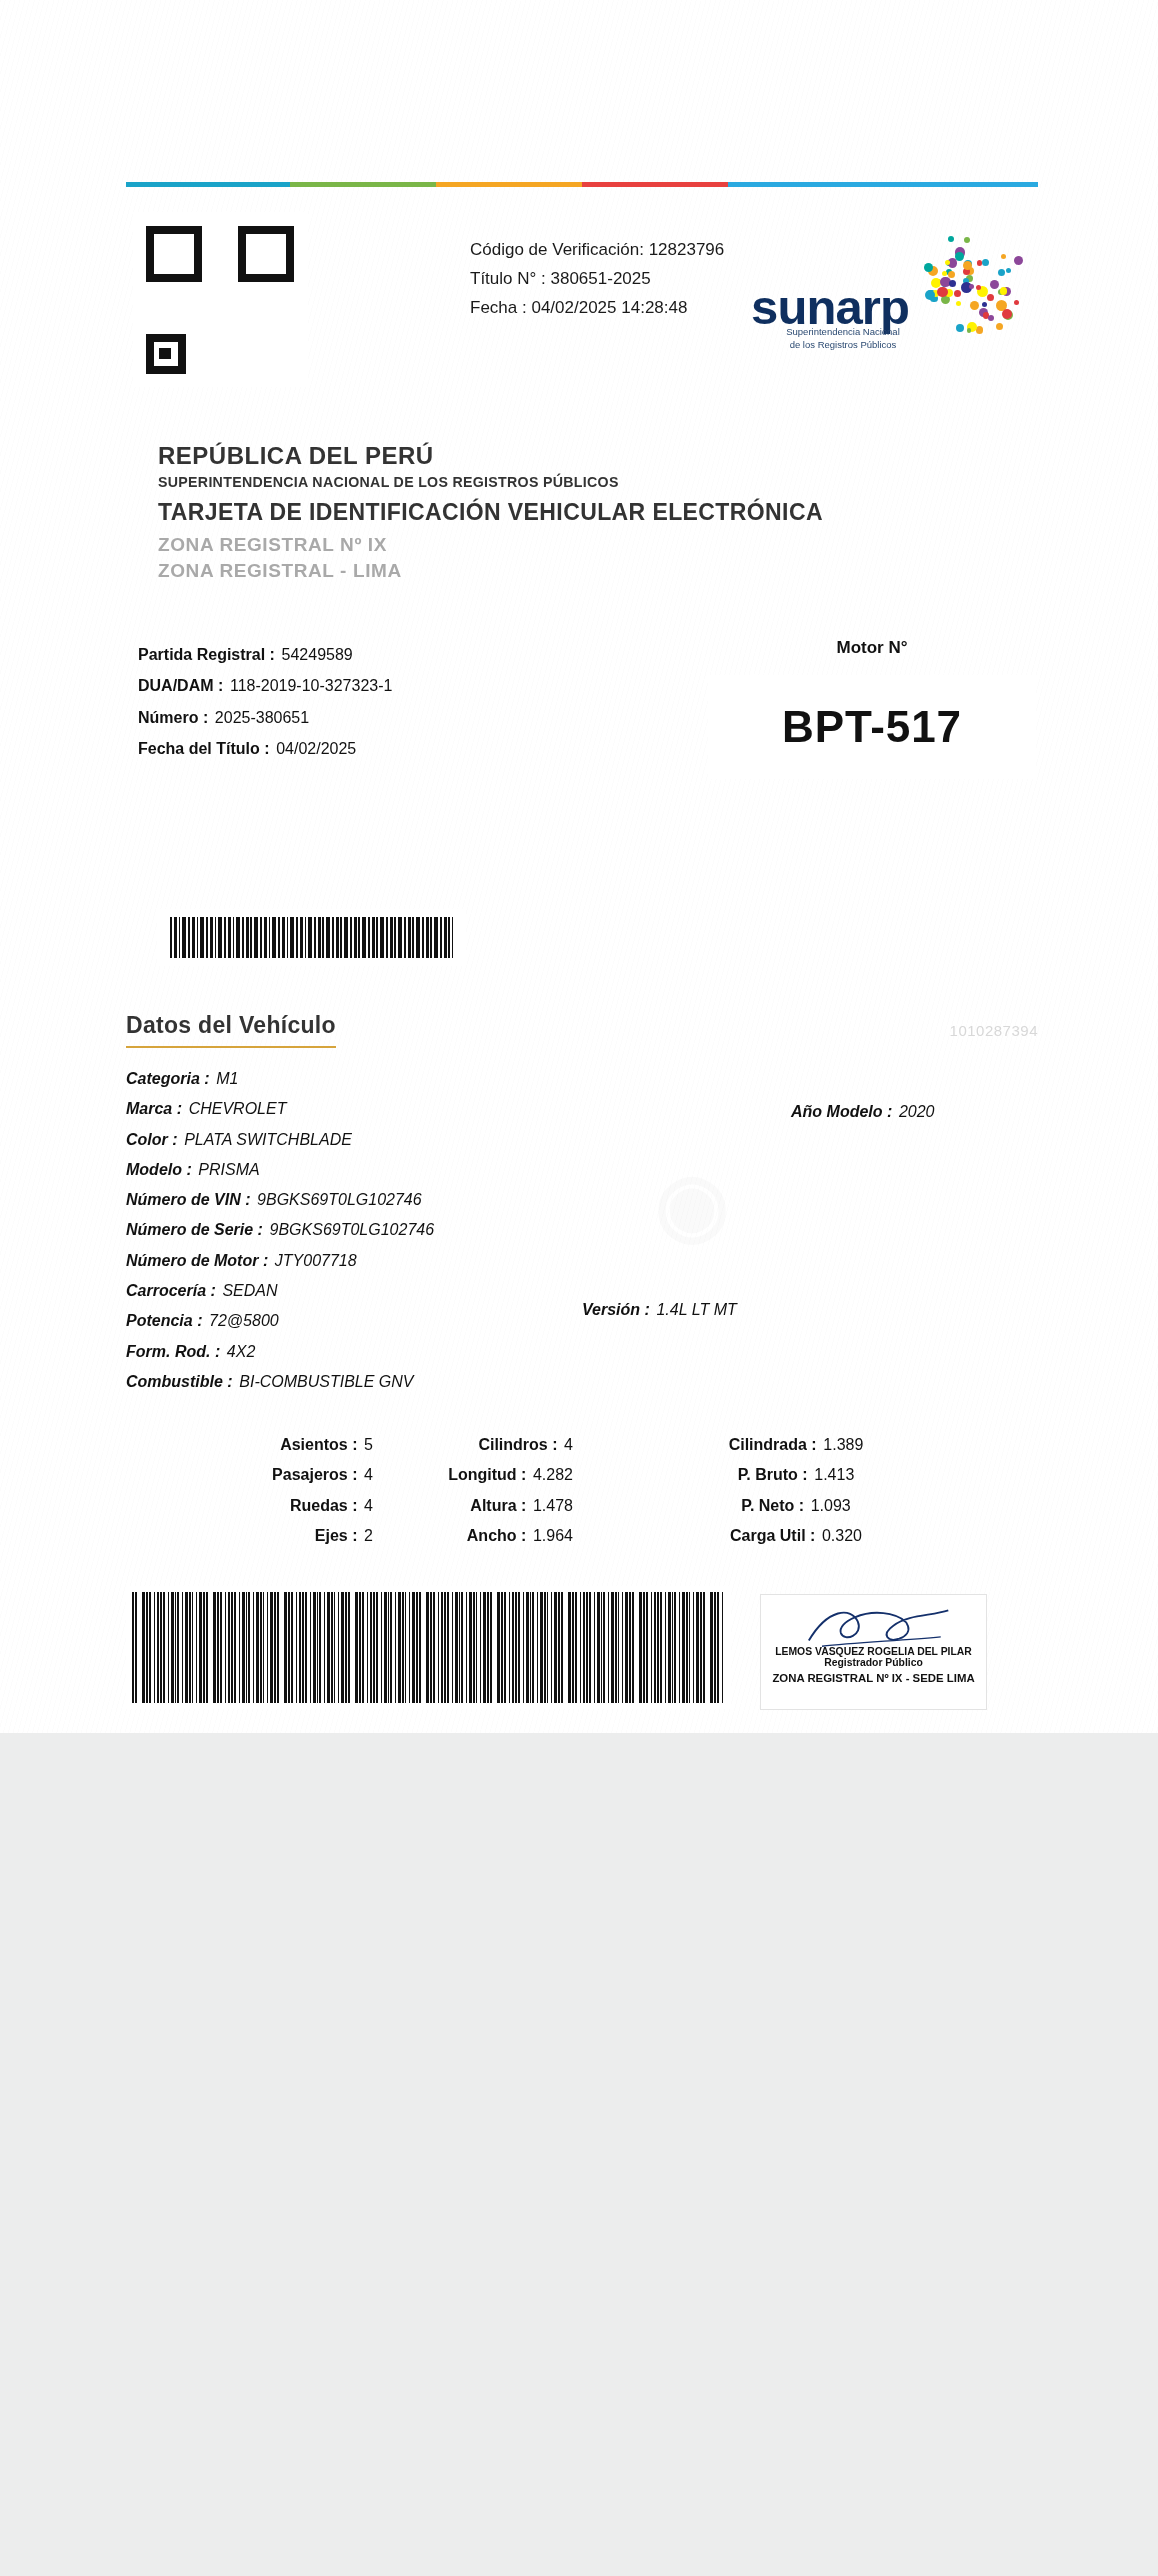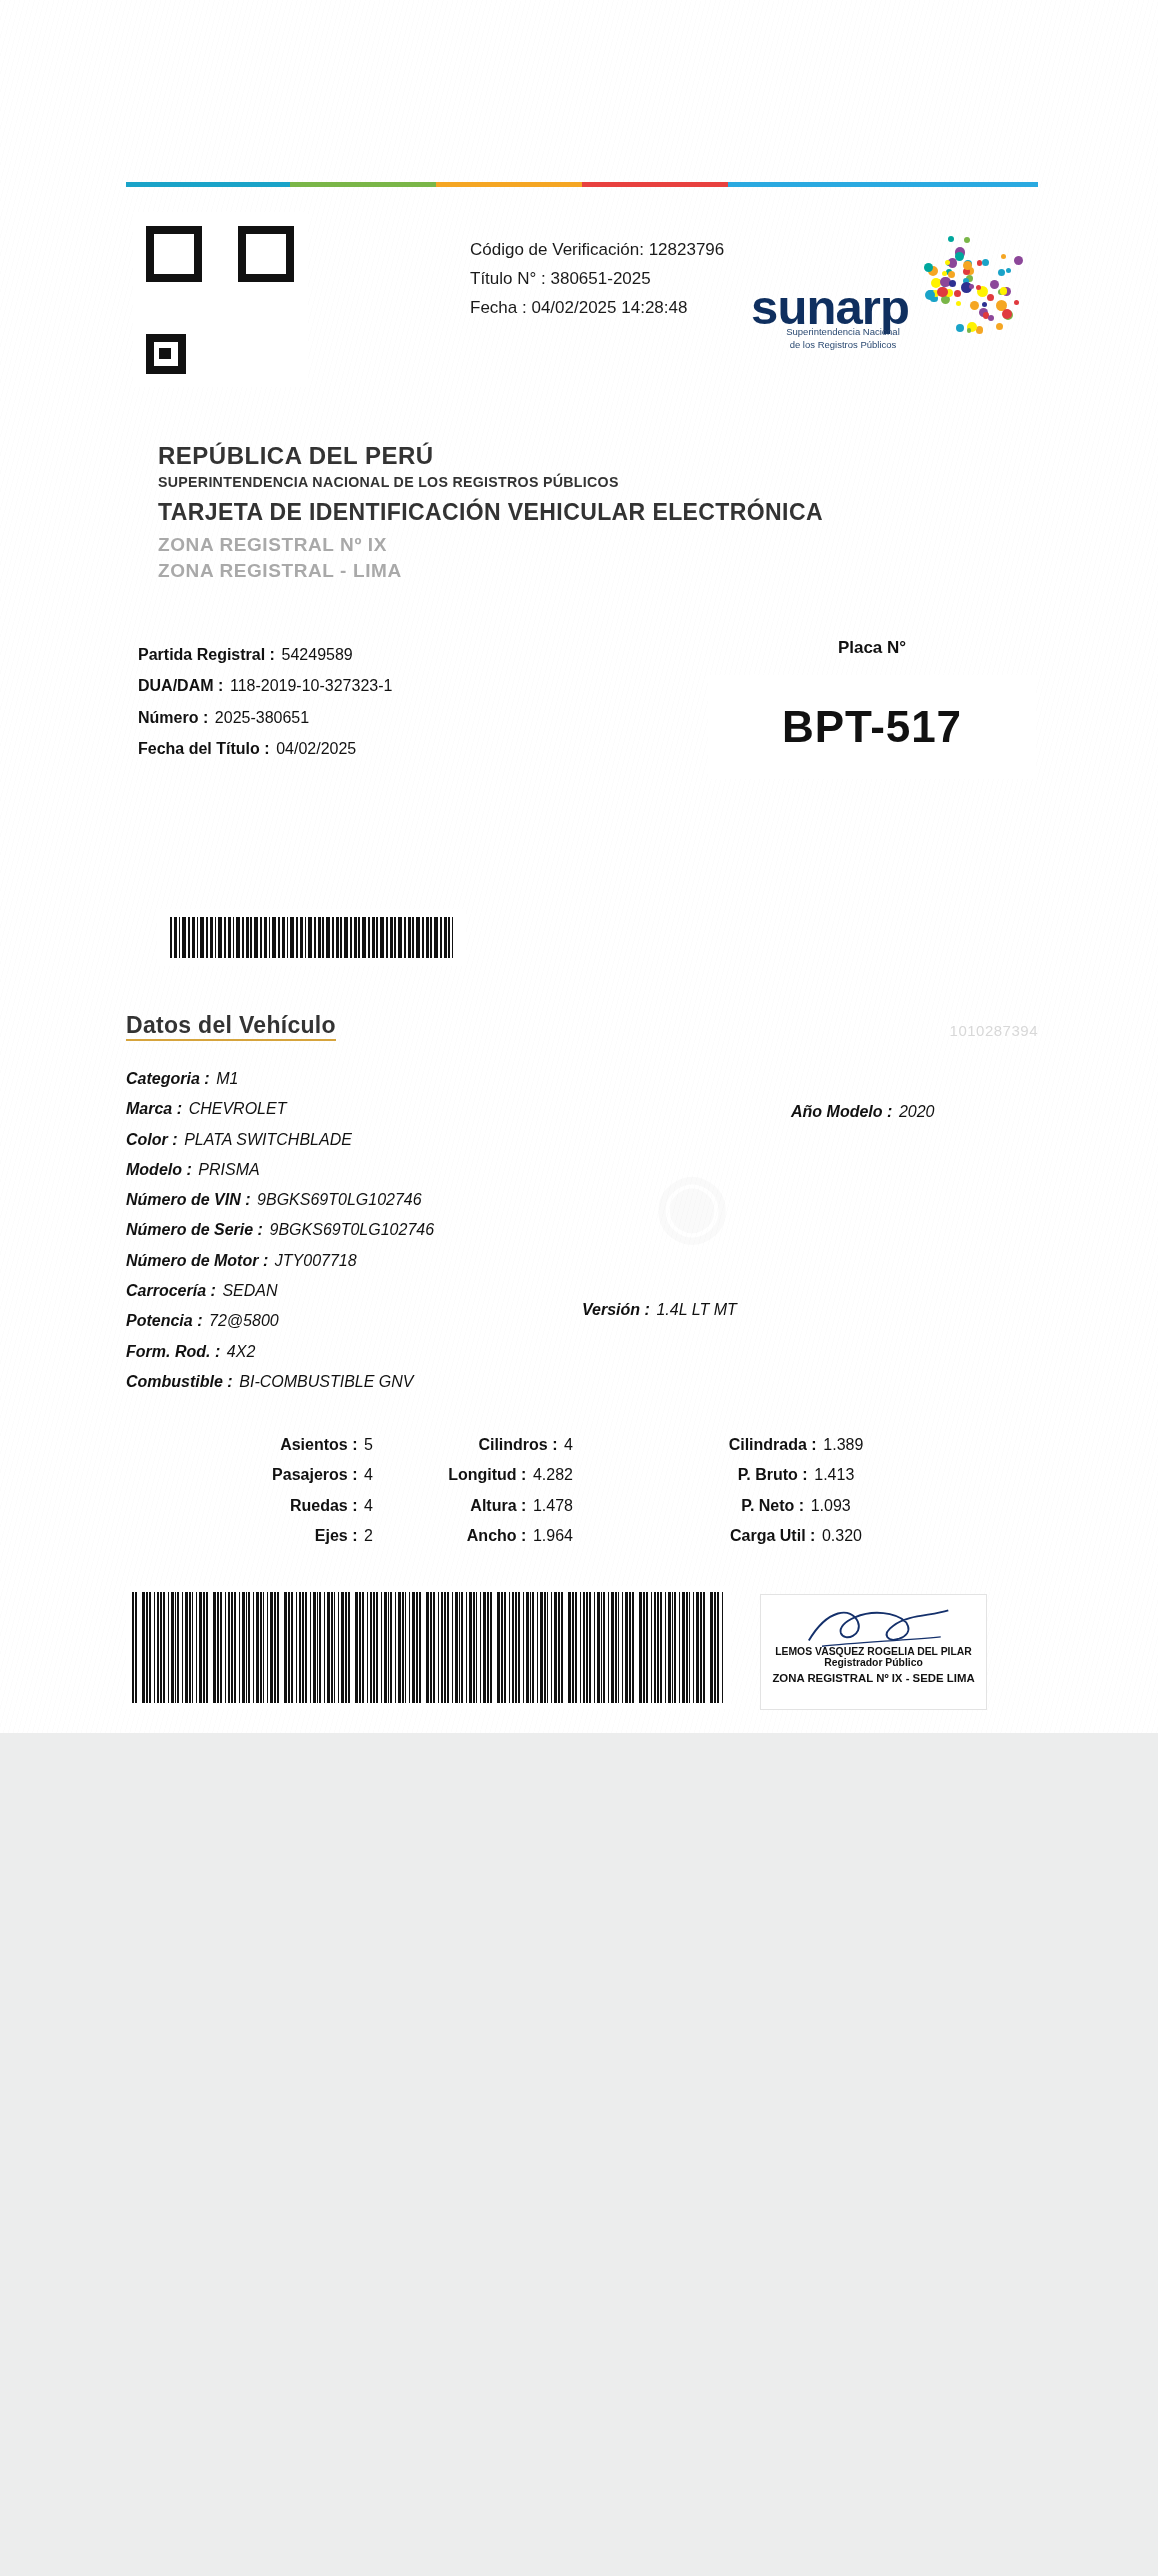--- a/index.html
+++ b/index.html
@@ -174,21 +174,21 @@
     position: absolute;
     left: 126px; top: 1012px;
     width: 912px;
   }
   .dv-title {
     display: inline-block;
     font-size: 23px;
     font-weight: bold;
     color: #333;
     letter-spacing: 0.3px;
-    padding-bottom: 0;
+    padding-bottom: 7px;
     border-bottom: 2.8px solid #d6a43c;
   }
   .serial {
     position: absolute;
     right: 0; top: 9.5px;
     font-size: 15px;
     color: #d8d8d8;
     letter-spacing: 0.5px;
   }
 
@@ -380,21 +380,21 @@
       </div>
       <div class="reg-row">
         <span class="lbl">Número :</span><span class="val">2025-380651</span>
       </div>
       <div class="reg-row">
         <span class="lbl">Fecha del Título :</span><span class="val">04/02/2025</span>
       </div>
     </div>
 
     <div class="placa-wrap">
-      <div class="placa-title">Placa N°</div>
+      <div class="placa-title">Motor N°</div>
       <div class="placa-box">BPT-517</div>
     </div>
 
     <div class="bc1">
       <div class="bars"></div>
     </div>
 
     <div class="dv-head">
       <div class="dv-title">Datos del Vehículo</div>
       <div class="serial">1010287394</div>

